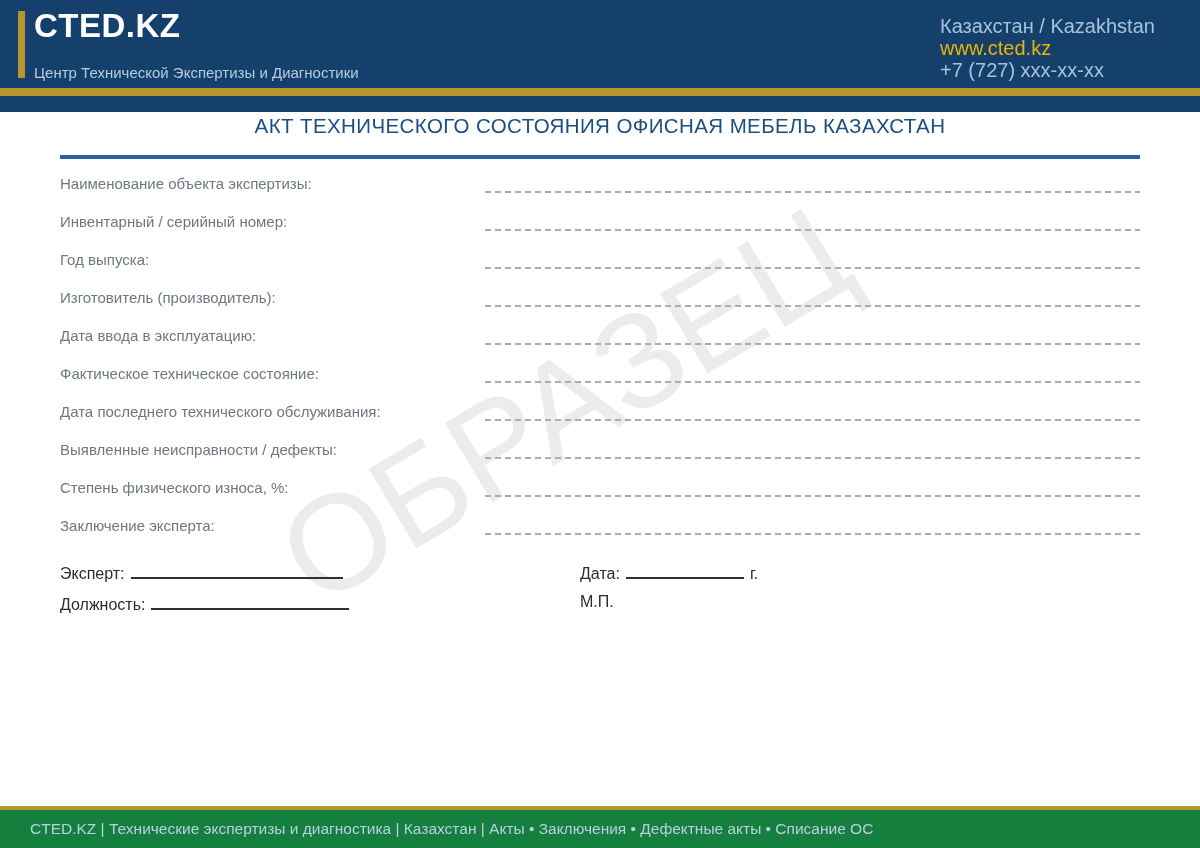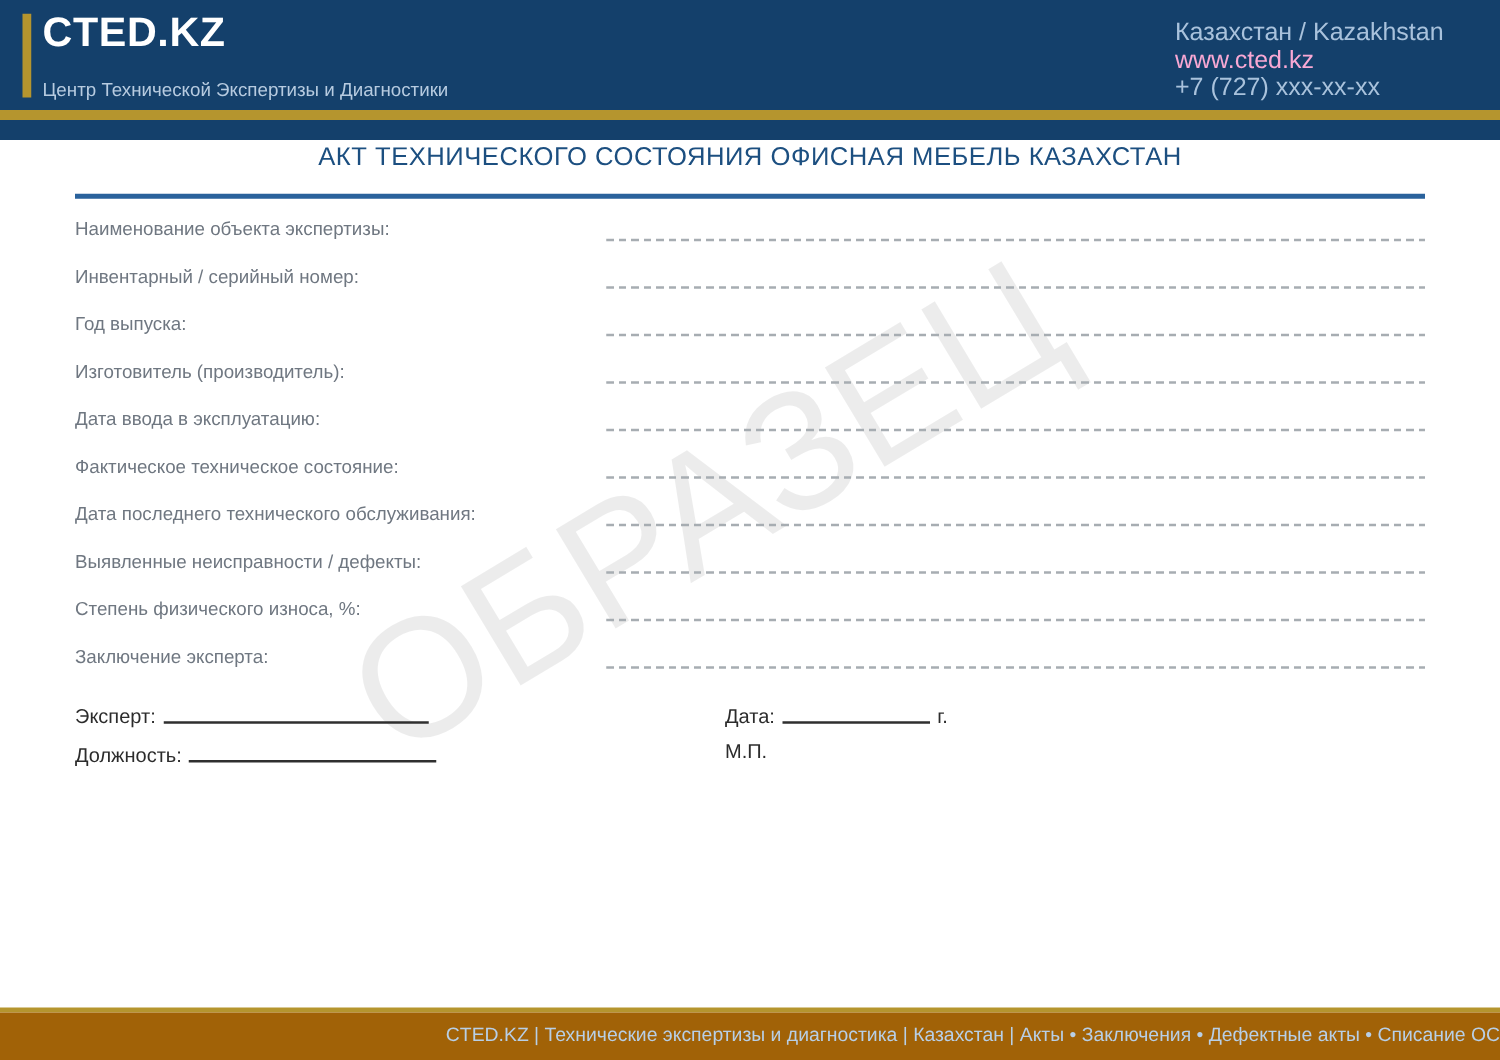--- a/index.html
+++ b/index.html
@@ -8,21 +8,21 @@
   .page { position:relative; width:1200px; height:848px; background:#fff; }
 
   
   .header { position:absolute; left:0; top:0; width:1200px; height:112px; background:#14406b; }
   .gold-bar { position:absolute; left:18px; top:11px; width:7px; height:67px; background:#b5952e; }
   .brand { position:absolute; left:34px; top:6px; }
   .logo { font-size:33px; font-weight:bold; color:#ffffff; letter-spacing:0.5px; line-height:40px; }
   .logo-subtitle { font-size:15px; color:#b7cbe0; margin-top:18px; }
   .contact { position:absolute; left:940px; top:15px; font-size:20px; line-height:22px; }
   .contact .region, .contact .phone { color:#a9c2dc; }
-  .contact .site { color:#f9a8d4; }
+  .contact .site { color:#eab308; }
   .gold-stripe { position:absolute; left:0; top:88px; width:1200px; height:8px; background:#b5952e; }
 
   
   .doc-title { position:absolute; left:0; top:114px; width:1200px; text-align:center;
                font-size:20.5px; font-weight:400; color:#1c4f80; letter-spacing:0.4px; z-index:1; }
   .title-underline { position:absolute; left:60px; right:60px; top:155px; height:4px;
                      background:#2a629c; z-index:1; }
 
   
   .watermark { position:absolute; left:565px; top:405px; transform:translate(-50%,-50%) rotate(-31deg);
@@ -42,22 +42,22 @@
   .sig-position { left:60px;  top:593px; }
   .sig-stamp    { left:580px; top:593px; }
   .sig-line { display:inline-block; height:1.05em; border-bottom:2px solid #2f2f2f;
               vertical-align:baseline; margin-left:6px; }
   .sig-line.w-expert   { width:212px; }
   .sig-line.w-position { width:198px; }
   .sig-line.w-date     { width:118px; margin-right:6px; }
 
   
   .footer-gold { position:absolute; left:0; top:806px; width:1200px; height:4px; background:#b5952e; }
-  .footer { position:absolute; left:0; top:810px; width:1200px; height:38px; background:#a16207;
-            display:flex; align-items:center; padding-left:30px;justify-content:flex-end; }
+  .footer { position:absolute; left:0; top:810px; width:1200px; height:38px; background:#15803d;
+            display:flex; align-items:center; padding-left:30px; }
   .footer-text { font-size:15.5px; color:#b8cfe6; }
 </style>
 </head>
 <body>
 
 <div class="page">
 
   <header class="header">
     <div class="gold-bar"></div>
     <div class="brand">

